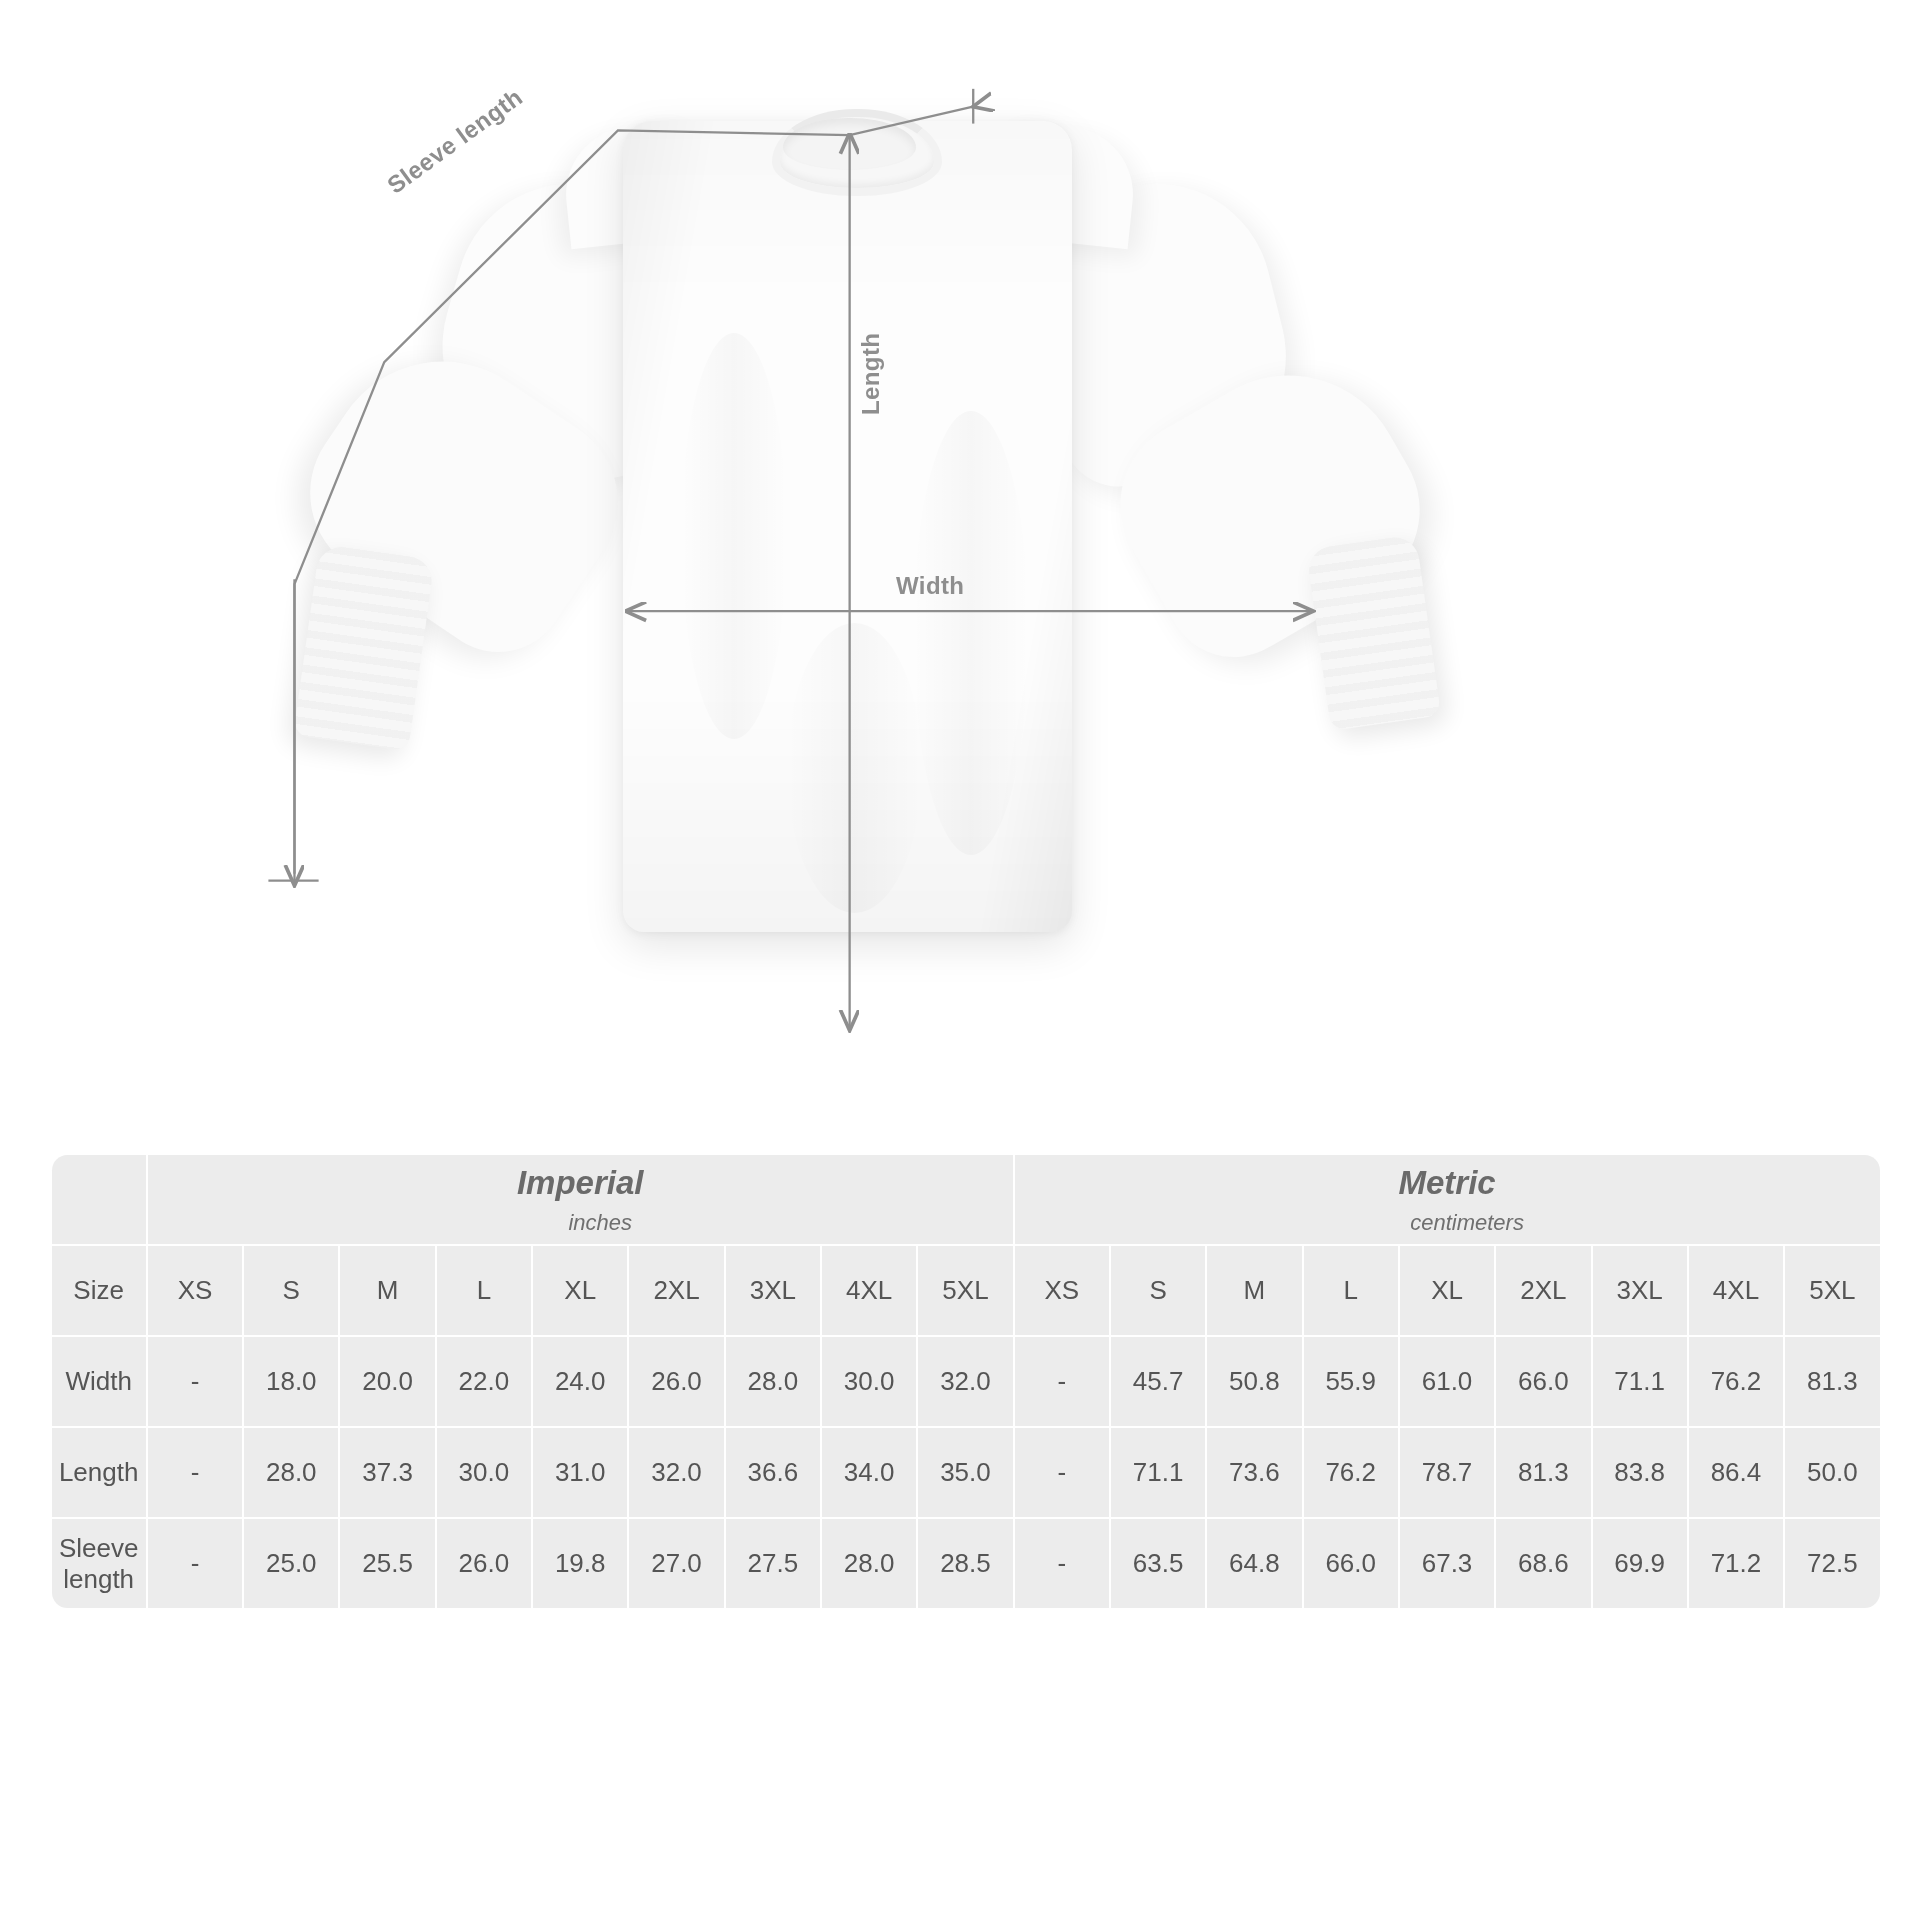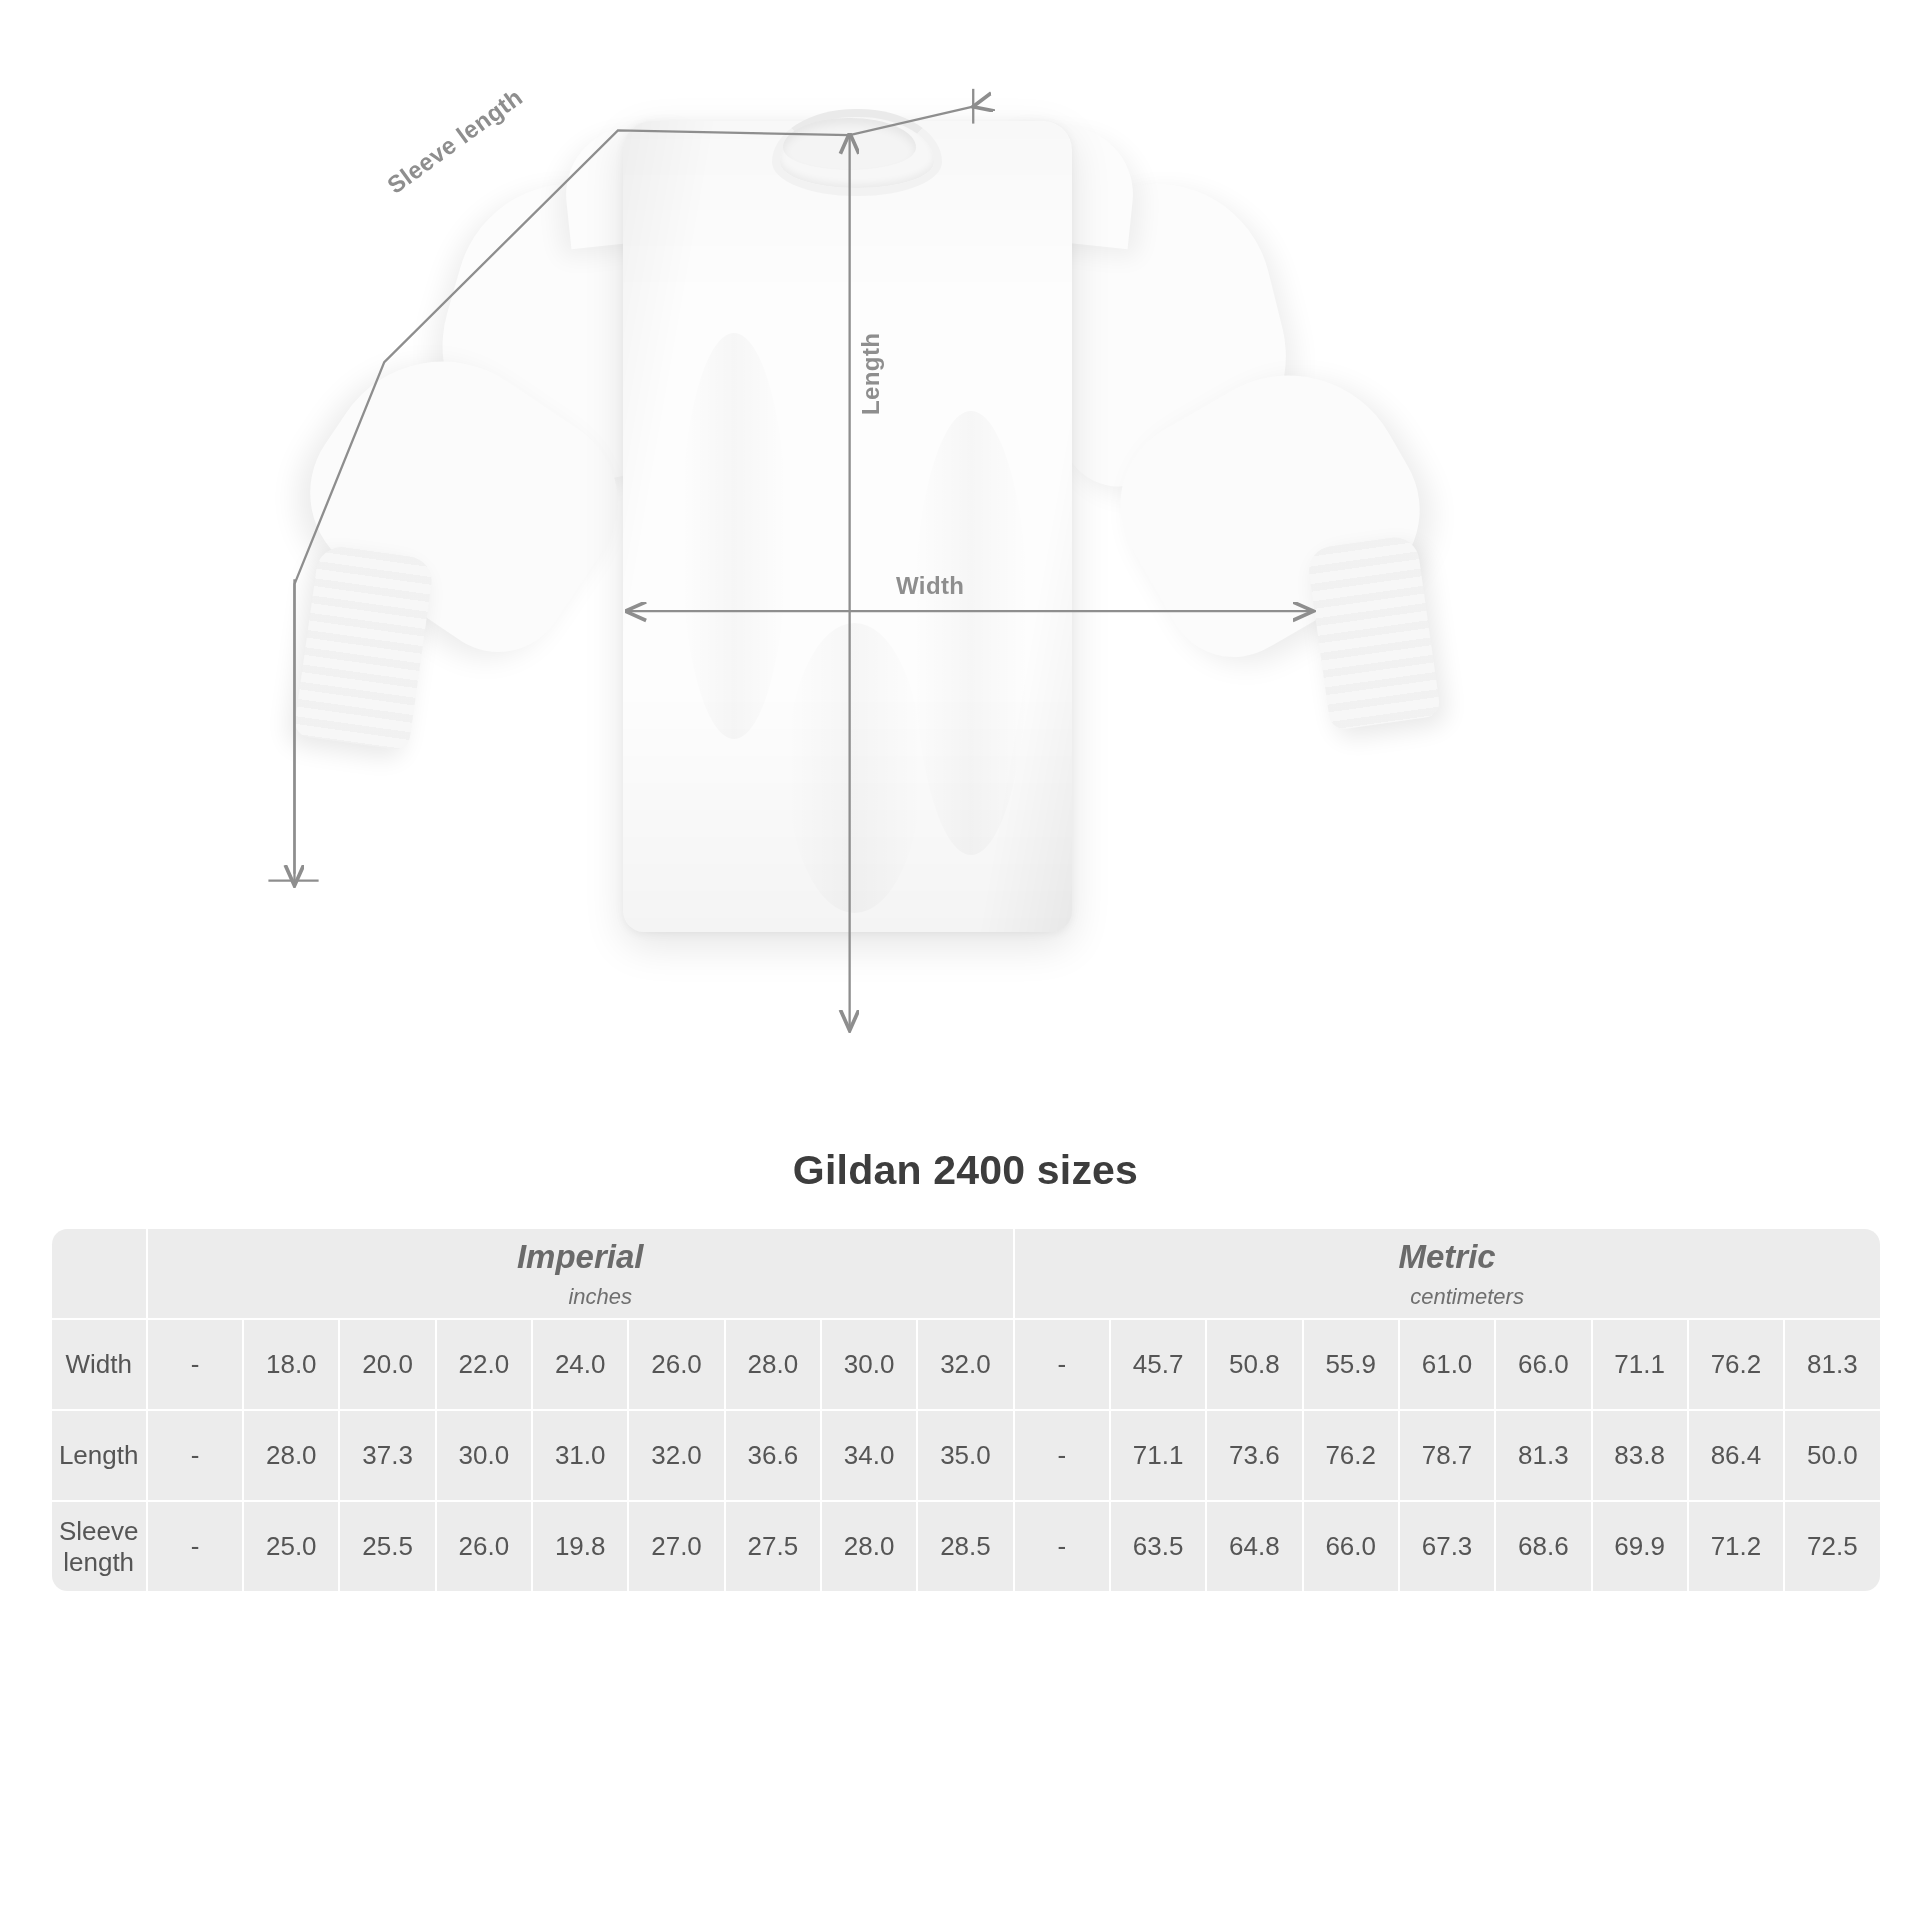--- a/index.html
+++ b/index.html
@@ -354,36 +354,56 @@
       <line x1="278" y1="912" x2="330" y2="912"></line>
     </g>
   </svg>
 
   <div class="m-label length">Length</div>
   <div class="m-label width">Width</div>
   <div class="m-label sleeve">Sleeve length</div>
 </div>
 
 <div class="title-block">
-  <h1 class="chart-title">Gildan 2400 sizes</h1>
 </div>
 
 <div class="table-wrap">
   <table class="size-table">
     <tbody id="table-body">
         <tr>
           <th class="unit-cell blank"></th>
           <th class="unit-cell" colspan="9">
             <div class="unit-head">Imperial<span class="unit-sub">inches</span></div>
           </th>
           <th class="unit-cell" colspan="9">
             <div class="unit-head">Metric<span class="unit-sub">centimeters</span></div>
           </th>
         </tr>
         <tr>
+          <th class="row-head">Size</th>
+          <th class="col-head">XS</th>
+          <th class="col-head">S</th>
+          <th class="col-head">M</th>
+          <th class="col-head">L</th>
+          <th class="col-head">XL</th>
+          <th class="col-head">2XL</th>
+          <th class="col-head">3XL</th>
+          <th class="col-head">4XL</th>
+          <th class="col-head">5XL</th>
+          <th class="col-head">XS</th>
+          <th class="col-head">S</th>
+          <th class="col-head">M</th>
+          <th class="col-head">L</th>
+          <th class="col-head">XL</th>
+          <th class="col-head">2XL</th>
+          <th class="col-head">3XL</th>
+          <th class="col-head">4XL</th>
+          <th class="col-head">5XL</th>
+        </tr>
+        <tr>
           <td class="row-head">Width</td>
           <td>-</td>
           <td>18.0</td>
           <td>20.0</td>
           <td>22.0</td>
           <td>24.0</td>
           <td>26.0</td>
           <td>28.0</td>
           <td>30.0</td>
           <td>32.0</td>

